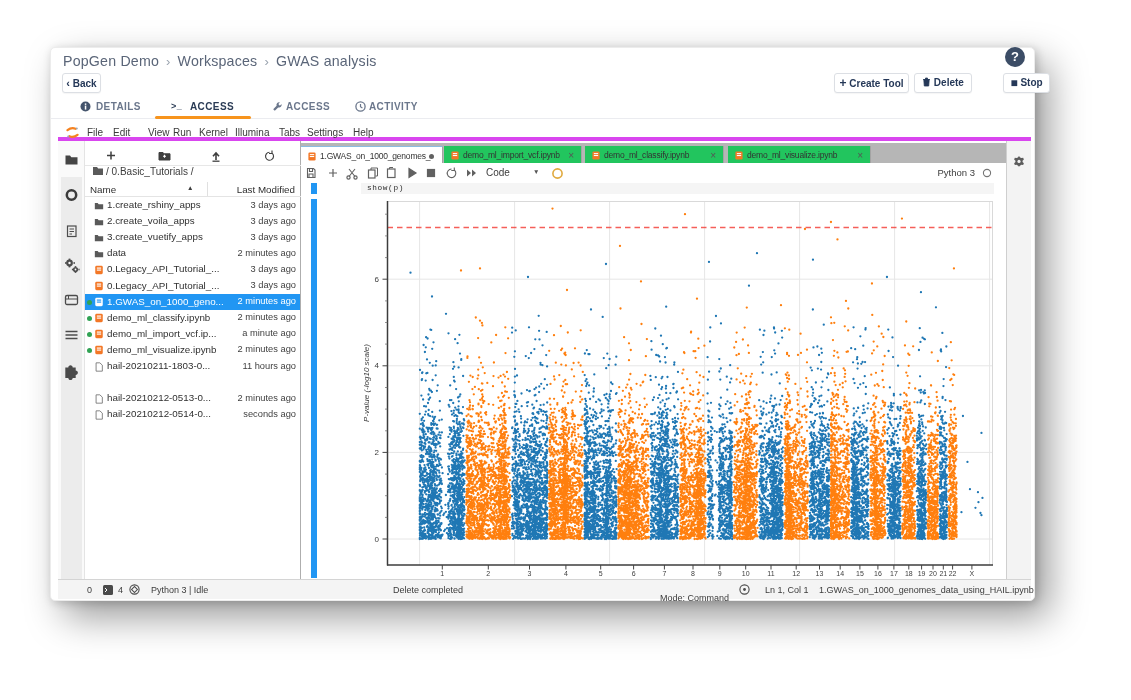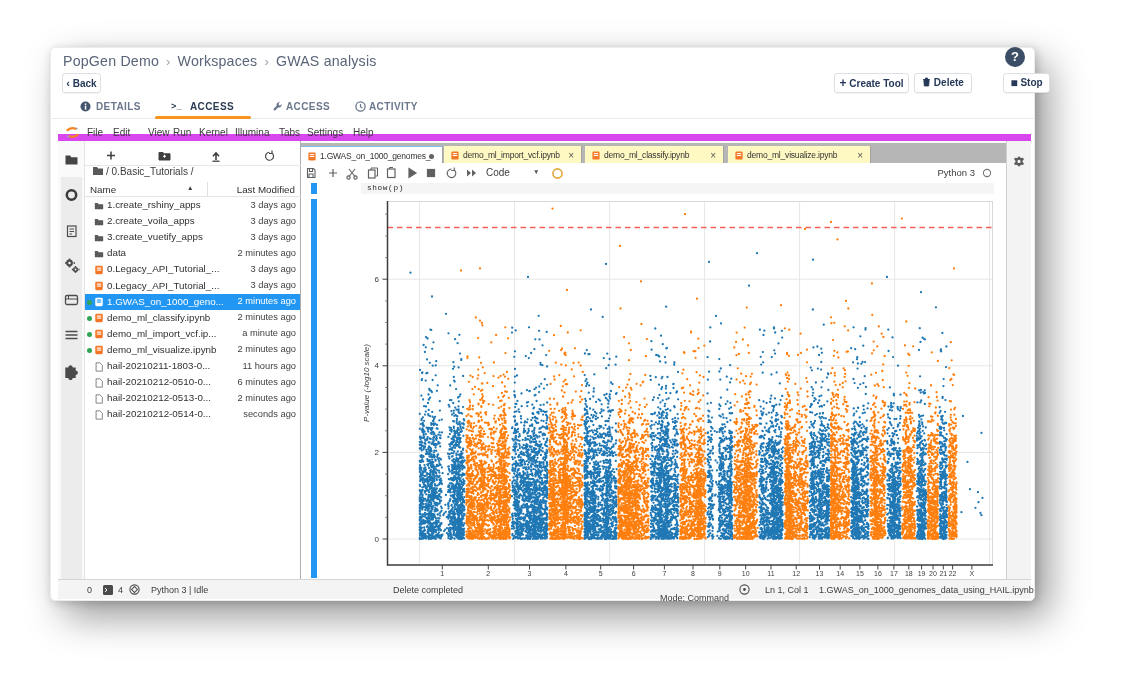--- a/index.html
+++ b/index.html
@@ -9,36 +9,36 @@
 #crumb{left:12px;top:5px;font-size:14.2px;color:#5a6578;letter-spacing:0.2px;}
 #crumb .sep{color:#9aa3af;padding:0 7px;font-size:13px;}
 #help{left:954px;top:-1px;width:20px;height:20px;border-radius:50%;background:#3c4d66;color:#fff;font-size:13px;font-weight:bold;text-align:center;line-height:20px;}
 .btn{position:absolute;top:25px;height:20px;border:1px solid #dcdfe4;border-radius:3px;background:#fff;font-size:10px;font-weight:bold;color:#253858;box-shadow:0 1px 1px rgba(0,0,0,0.04);text-align:center;line-height:18px;}
 #ptabs{left:0;top:49px;width:983px;height:22px;border-bottom:1px solid #ebecf0;font-size:10px;font-weight:bold;letter-spacing:0.4px;color:#6b778c;}
 #ptabs .pt{position:absolute;top:4px;}
 #ptabs .active{color:#2a3b55;}
 #ptabs svg{position:absolute;top:3.5px;}
 #uline{position:absolute;left:104px;top:19px;width:96px;height:3px;background:#f7941d;border-radius:2px;}
 #jl{left:7px;top:75px;width:973px;height:477px;background:#fff;font-size:10px;color:#333;}
-#menubar{position:absolute;left:0;top:0;width:100%;height:18px;border-bottom:7px solid #d946ef;background:#fff;}
+#menubar{position:absolute;left:0;top:0;width:100%;height:18px;border-bottom:4px solid #d946ef;background:#fff;}
 .mi{position:absolute;top:4px;font-size:10px;color:#3a3a3a;}
 #sidebar{position:absolute;left:0;top:18px;width:27px;height:438px;background:#fafafa;border-right:1px solid #e4e4e4;}
 #fbrowser{position:absolute;left:27px;top:18px;width:216px;height:438px;background:#fff;border-right:1px solid #aeaeae;}
 #nbarea{position:absolute;left:243px;top:18px;width:705px;height:438px;background:#fff;}
 #rsidebar{position:absolute;left:948px;top:18px;width:25px;height:438px;background:#f3f3f3;border-left:1px solid #cfcfcf;}
 #statusbar{position:absolute;left:0;top:456px;width:973px;height:20px;background:#f4f4f4;border-top:1px solid #d4d4d4;font-size:9px;color:#3c3c3c;}
 .fbrow{position:absolute;left:0;width:215px;height:16.1px;font-size:9.8px;color:#303030;}
 .fbrow .nm{position:absolute;left:22px;top:2px;white-space:nowrap;}
 .fbrow .tm{position:absolute;right:4px;top:2.5px;font-size:9.3px;color:#3f3f3f;}
 .fbrow.sel{background:#2196f3;color:#fff;}
 .fbrow.sel .tm{color:#fff;}
 .gdot{position:absolute;left:1.5px;top:6px;width:5px;height:5px;border-radius:50%;background:#31a354;}
 .fico{position:absolute;left:9px;top:3.5px;width:10px;height:10px;}
 #doctabs{position:absolute;left:0;top:2px;width:705px;height:19.5px;background:#b6b6b6;}
-.dtab{position:absolute;top:2.5px;height:17px;background:#fef9c3;border-right:1px solid #a3a3a3;font-size:9.8px;color:#333;}
+.dtab{position:absolute;top:2.5px;height:17px;background:#22c55e;border-right:1px solid #a3a3a3;font-size:9.8px;color:#333;}
 .dtab.active{background:#fff;border-top:1.5px solid #8bbbe2;}
 .dtab .ti{position:absolute;left:7px;top:5px;width:8px;height:9px;}
 .dtab .tt{position:absolute;left:19px;top:4.5px;white-space:nowrap;font-size:8.5px;letter-spacing:-0.2px;}
 .dtab .tx{position:absolute;right:7px;top:4px;color:#555;font-size:10px;}
 #toolbar{position:absolute;left:0;top:21.5px;width:705px;height:20px;background:#fff;border-bottom:1px solid #dcdcdc;}
 #nbcontent{position:absolute;left:0;top:41px;width:705px;height:397px;background:#fff;overflow:hidden;}
 .mono{font-family:"Liberation Mono",monospace;}
 </style>
 </head>
 <body>
@@ -224,27 +224,20 @@
           </svg>
           <span class="nm">demo_ml_visualize.ipynb</span>
           <span class="tm">2 minutes ago</span>
         </div>
 <div class="fbrow" style="top:217.0px">
           <svg class="fico" viewBox="0 0 12 12">
             <path d="M2.5 1h4.5L10 3.8V11H2.5z" fill="none" stroke="#6e6e6e" stroke-width="1"></path>
           </svg>
           <span class="nm">hail-20210211-1803-0...</span>
           <span class="tm">11 hours ago</span>
-        </div>
-<div class="fbrow" style="top:233.1px">
-          <svg class="fico" viewBox="0 0 12 12">
-            <path d="M2.5 1h4.5L10 3.8V11H2.5z" fill="none" stroke="#6e6e6e" stroke-width="1"></path>
-          </svg>
-          <span class="nm">hail-20210212-0510-0...</span>
-          <span class="tm">6 minutes ago</span>
         </div>
 <div class="fbrow" style="top:249.2px">
           <svg class="fico" viewBox="0 0 12 12">
             <path d="M2.5 1h4.5L10 3.8V11H2.5z" fill="none" stroke="#6e6e6e" stroke-width="1"></path>
           </svg>
           <span class="nm">hail-20210212-0513-0...</span>
           <span class="tm">2 minutes ago</span>
         </div>
 <div class="fbrow" style="top:265.3px">
           <svg class="fico" viewBox="0 0 12 12">

